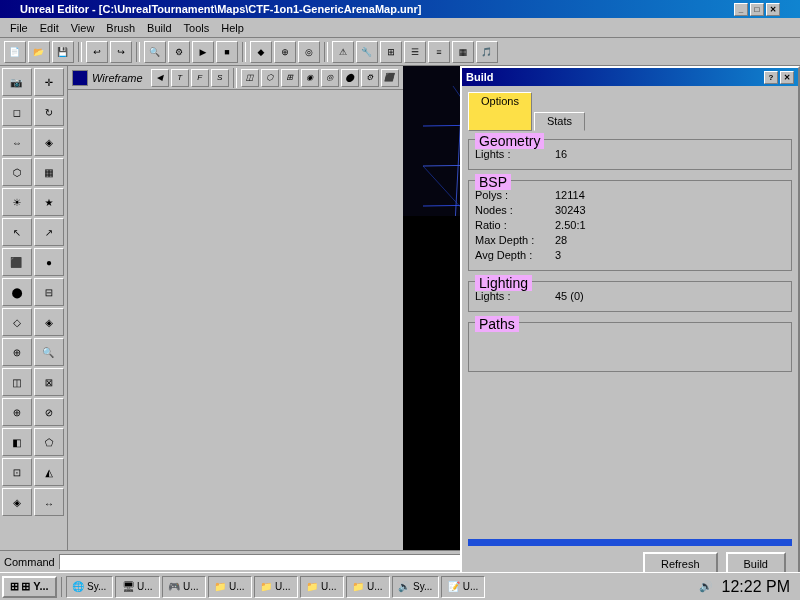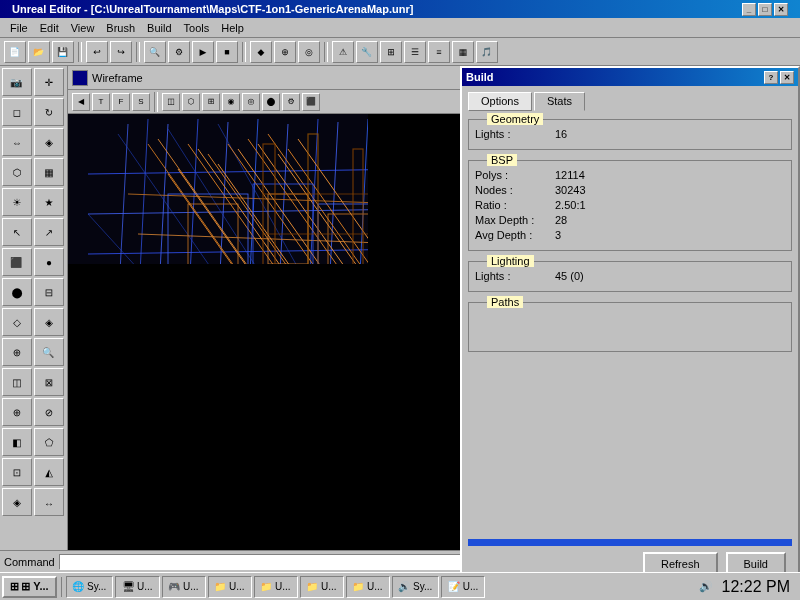--- a/index.html
+++ b/index.html
@@ -12,21 +12,21 @@
       background: #c0c0c0;
     }
 
     
     .title-bar {
       background: linear-gradient(to right, #000080, #1084d0);
       color: white;
       height: 18px;
       display: flex;
       align-items: center;
-      padding: 0 12px;
+      padding: 0 20px;
       font-size: 11px;
       font-weight: bold;
     }
     .title-bar-buttons {
       margin-left: auto;
       display: flex;
       gap: 2px;
     }
     .title-bar-btn {
       width: 14px;
@@ -119,21 +119,22 @@
       align-items: center;
       justify-content: center;
       cursor: pointer;
       font-size: 10px;
     }
 
     
     .viewport-container {
       flex: 1;
       display: flex;
-      flex-direction: column;
+      flex-direction: row;
+      font-style: italic;
     }
     .viewport-header {
       background: #c0c0c0;
       height: 24px;
       display: flex;
       align-items: center;
       padding: 0 4px;
       border-bottom: 1px solid #808080;
       gap: 4px;
     }
@@ -206,44 +207,45 @@
       flex-direction: column;
       gap: 4px;
     }
     .dialog-tabs {
       display: flex;
       gap: 2px;
       margin-bottom: 4px;
     }
     .dialog-tab {
       padding: 2px 12px;
-      background: #e5e5e5;
+      background: #fde047;
       border: 1px solid;
       border-color: #ffffff #808080 #808080 #ffffff;
       font-size: 11px;
       cursor: pointer;
     }
     .dialog-tab.active {
       background: #c0c0c0;
       border-bottom-color: #c0c0c0;
       padding-bottom: 3px;
+      margin-top: 20px;
     }
     .group-box {
       border: 1px solid #808080;
       padding: 8px 6px 6px 6px;
       position: relative;
       margin-bottom: 6px;
     }
     .group-box-label {
       position: absolute;
       top: -7px;
-      left: 18px;
-      background: #fef9c3;
+      left: 6px;
+      background: #f0abfc;
       padding: 0 4px;
-      font-size: 11px;
+      font-size: 14px;
     }
     .stat-row {
       display: flex;
       align-items: center;
       margin-bottom: 3px;
     }
     .stat-label {
       width: 80px;
       font-size: 11px;
     }

